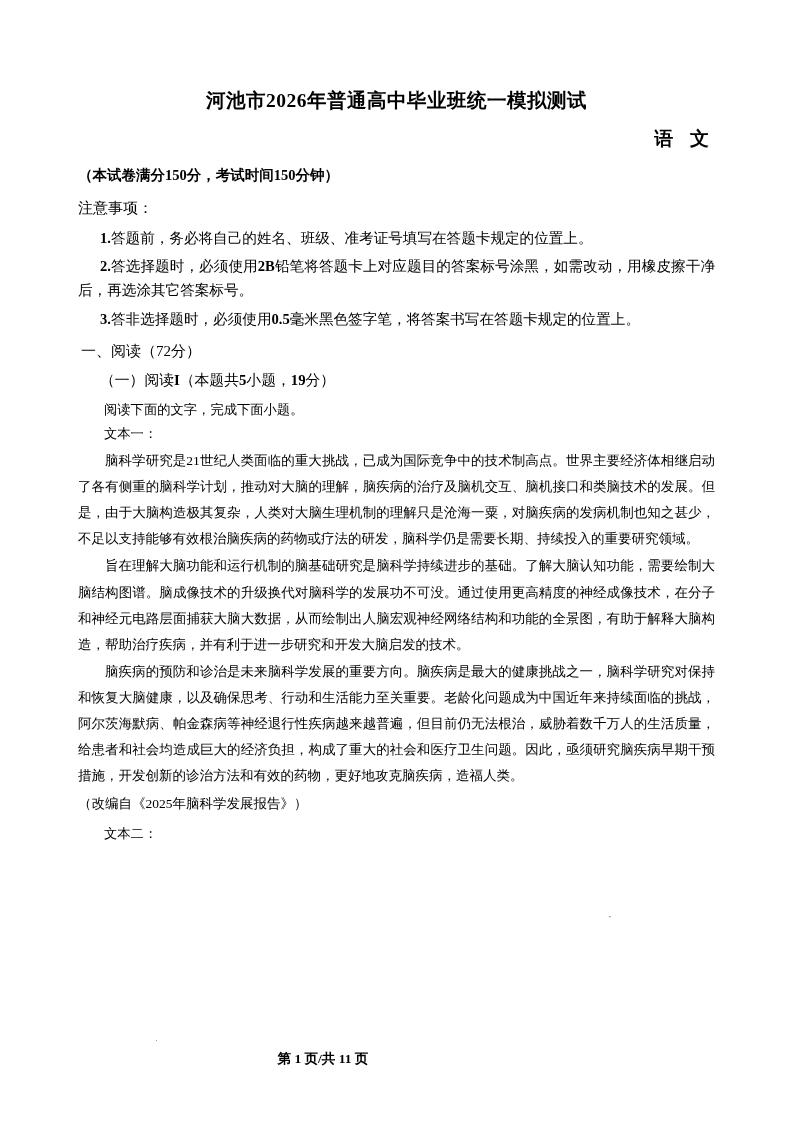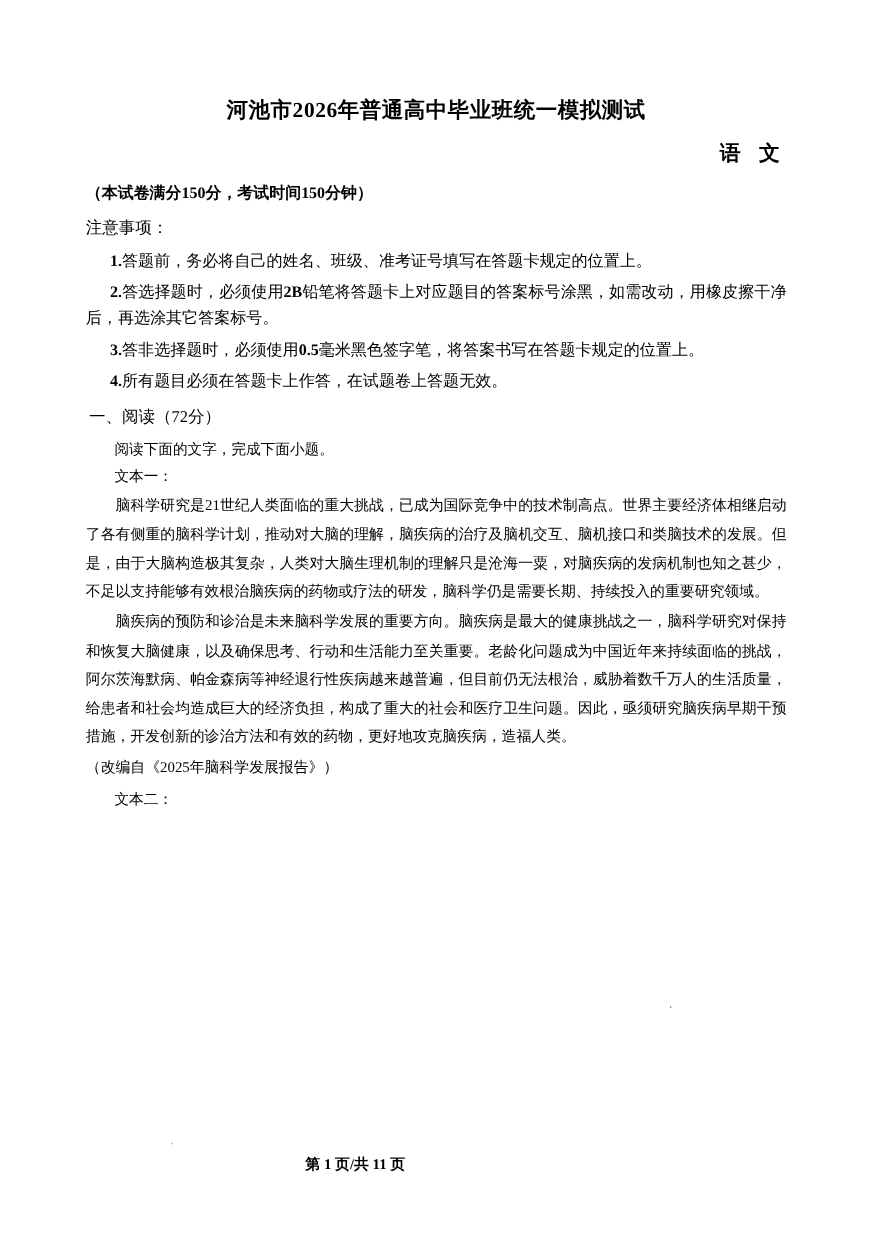--- a/index.html
+++ b/index.html
@@ -134,30 +134,31 @@
 
   <div class="subject">语 文</div>
 
   <div class="scoreline">（本试卷满分150分，考试时间150分钟）</div>
 
   <div class="notice-head">注意事项：</div>
 
   <p class="item"><b>1.</b>答题前，务必将自己的姓名、班级、准考证号填写在答题卡规定的位置上。</p>
   <p class="item"><b>2.</b>答选择题时，必须使用<b>2B</b>铅笔将答题卡上对应题目的答案标号涂黑，如需改动，用橡皮擦干净后，再选涂其它答案标号。</p>
   <p class="item"><b>3.</b>答非选择题时，必须使用<b>0.5</b>毫米黑色签字笔，将答案书写在答题卡规定的位置上。</p>
-  <p class="item"><b>4.</b>所有题目必须在答题卡上作答，在试题卷上答题无效。</p>
 
   <div class="sect-h1">一、阅读（72分）</div>
 
+  <div class="sect-h2">（一）阅读<b>I</b>（本题共<b>5</b>小题，<b>19</b>分）</div>
 
   <p class="body">阅读下面的文字，完成下面小题。</p>
 
   <p class="label">文本一：</p>
 
   <p class="para">脑科学研究是21世纪人类面临的重大挑战，已成为国际竞争中的技术制高点。世界主要经济体相继启动了各有侧重的脑科学计划，推动对大脑的理解，脑疾病的治疗及脑机交互、脑机接口和类脑技术的发展。但是，由于大脑构造极其复杂，人类对大脑生理机制的理解只是沧海一粟，对脑疾病的发病机制也知之甚少，不足以支持能够有效根治脑疾病的药物或疗法的研发，脑科学仍是需要长期、持续投入的重要研究领域。</p>
+  <p class="para">旨在理解大脑功能和运行机制的脑基础研究是脑科学持续进步的基础。了解大脑认知功能，需要绘制大脑结构图谱。脑成像技术的升级换代对脑科学的发展功不可没。通过使用更高精度的神经成像技术，在分子和神经元电路层面捕获大脑大数据，从而绘制出人脑宏观神经网络结构和功能的全景图，有助于解释大脑构造，帮助治疗疾病，并有利于进一步研究和开发大脑启发的技术。</p>
   <p class="para">脑疾病的预防和诊治是未来脑科学发展的重要方向。脑疾病是最大的健康挑战之一，脑科学研究对保持和恢复大脑健康，以及确保思考、行动和生活能力至关重要。老龄化问题成为中国近年来持续面临的挑战，阿尔茨海默病、帕金森病等神经退行性疾病越来越普遍，但目前仍无法根治，威胁着数千万人的生活质量，给患者和社会均造成巨大的经济负担，构成了重大的社会和医疗卫生问题。因此，亟须研究脑疾病早期干预措施，开发创新的诊治方法和有效的药物，更好地攻克脑疾病，造福人类。</p>
 
   <p class="source">（改编自《2025年脑科学发展报告》）</p>
 
   <p class="label">文本二：</p>
 
   <div class="dot-mark">·</div>
   <div class="tiny-mark">·</div>
 </div>
 

